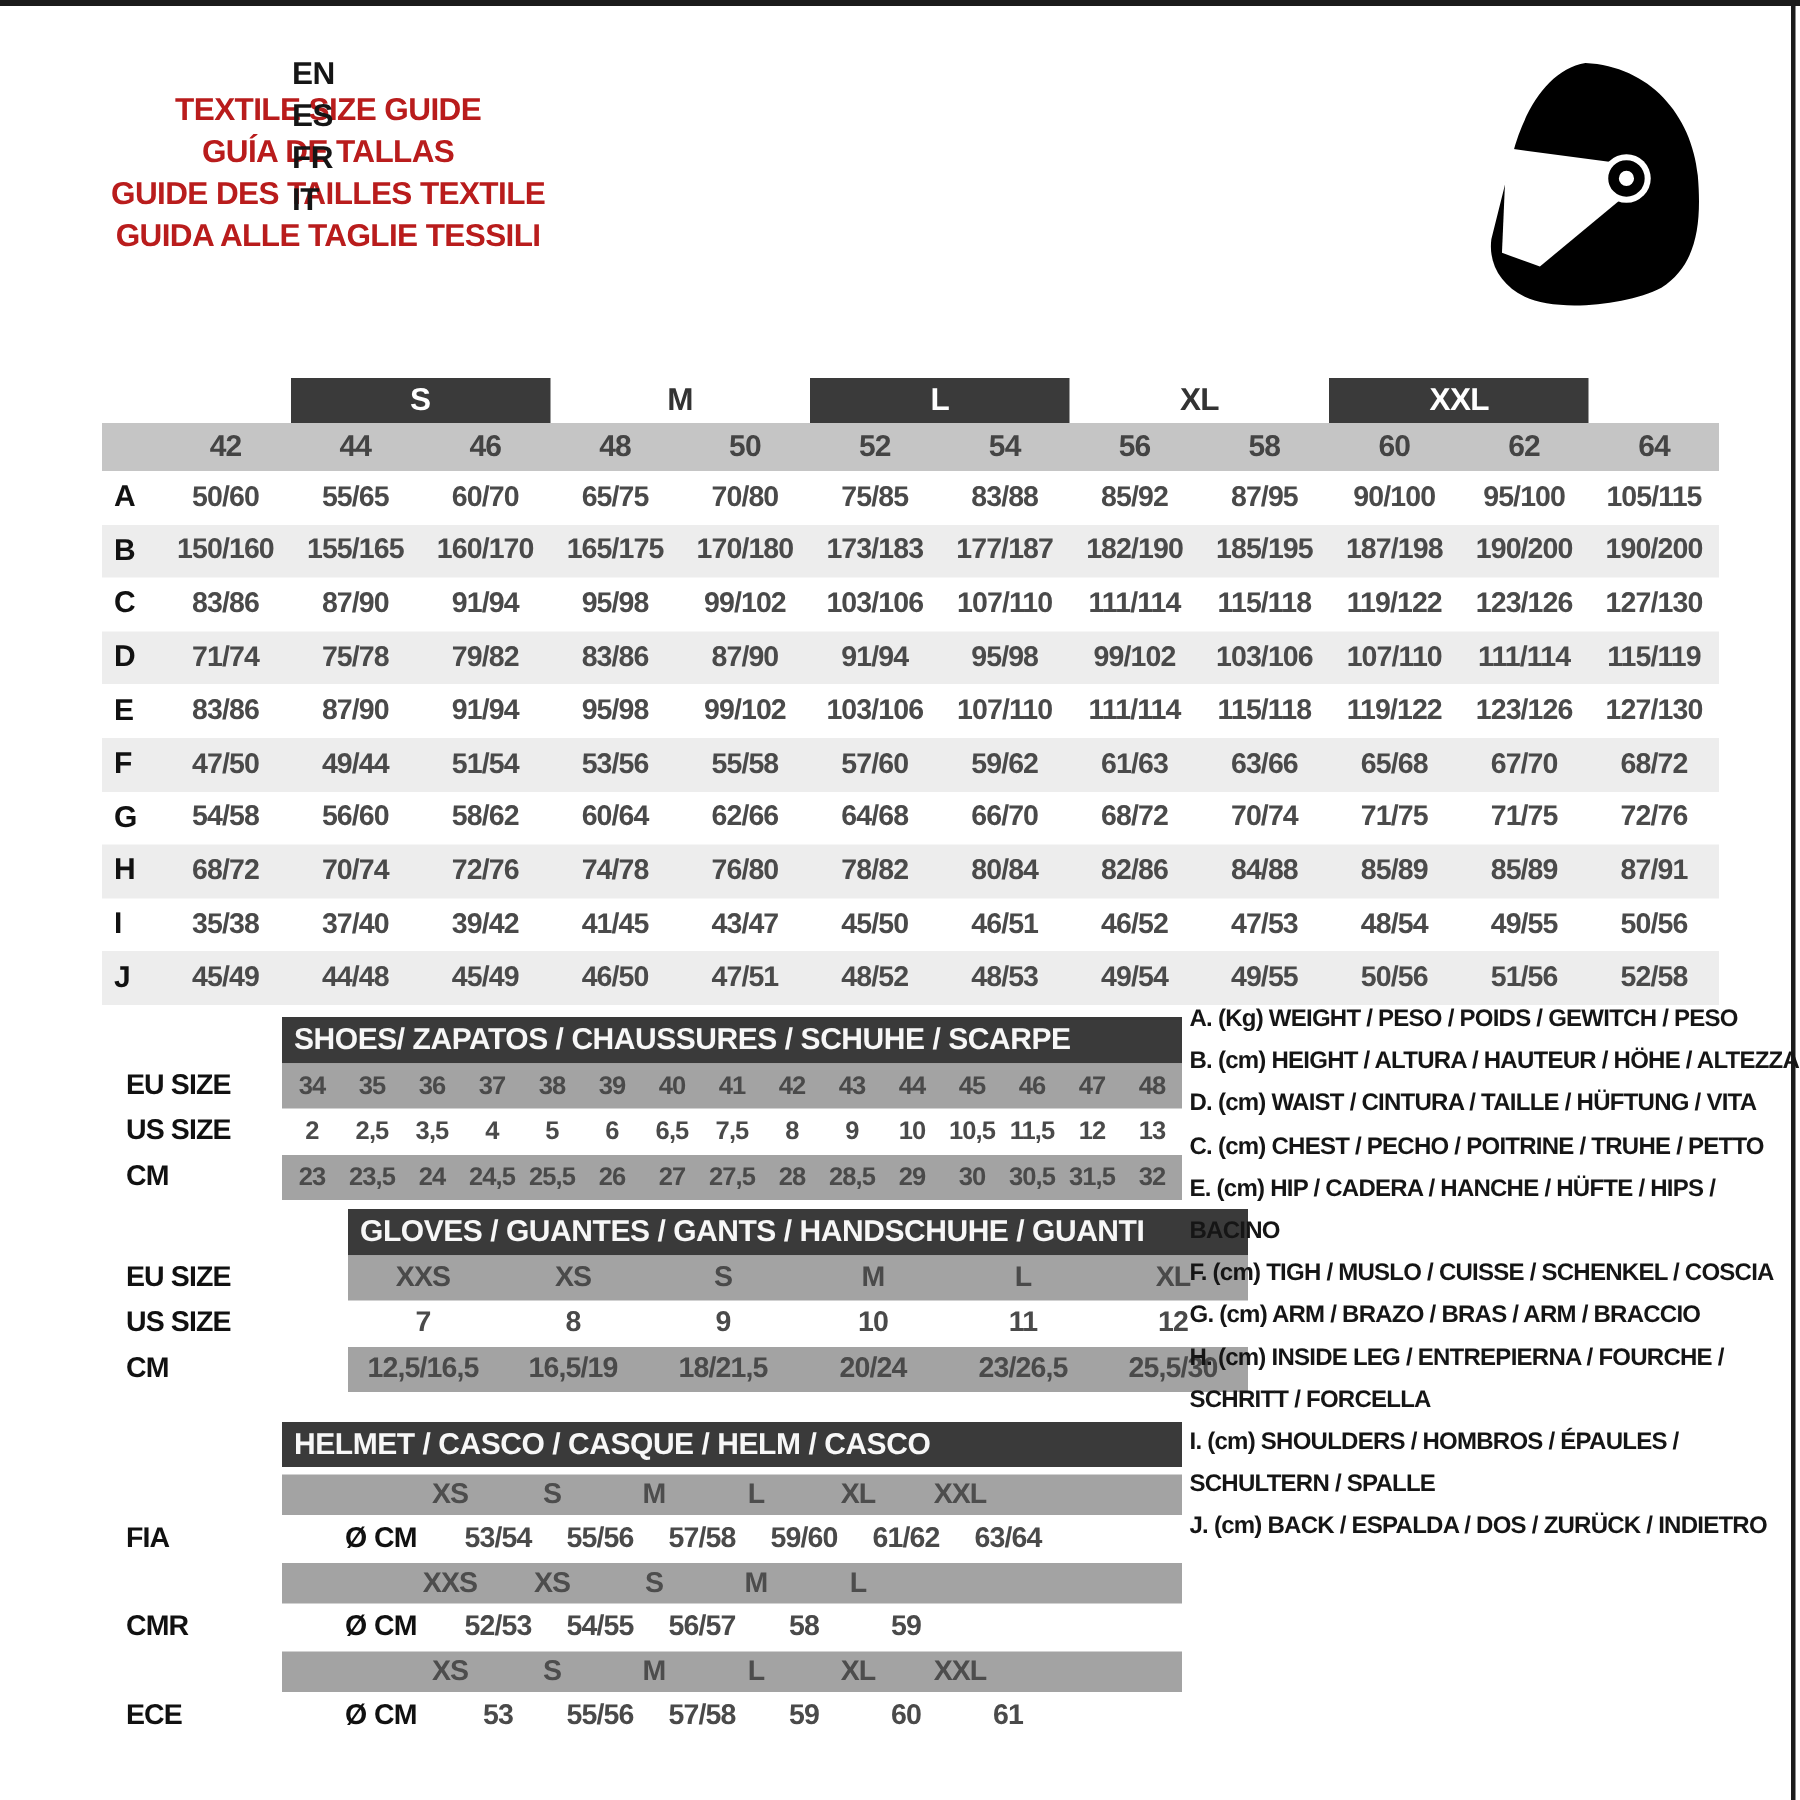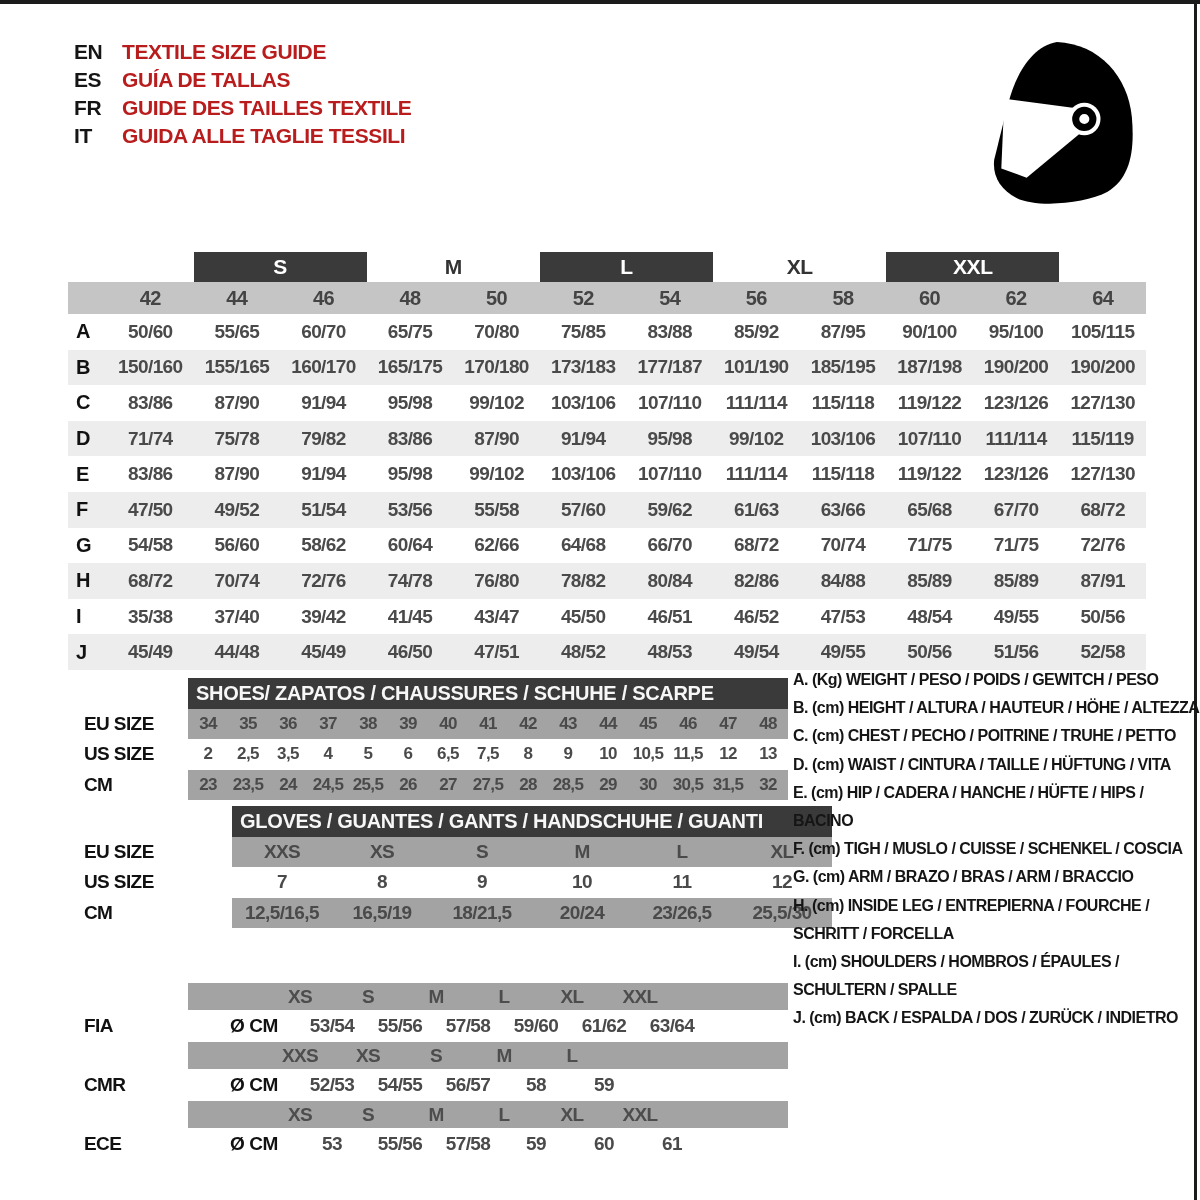--- a/index.html
+++ b/index.html
@@ -6,21 +6,21 @@
   html,body { background:#ffffff; }
   body { font-family:"Liberation Sans", sans-serif; font-weight:bold; color:#111; }
   .page { position:relative; width:1200px; height:1200px; background:#fff; overflow:hidden; letter-spacing:-0.4px; }
 
   
   .edge-top  { position:absolute; top:0; left:0; width:1200px; height:4px; background:#1b1b1b; }
   .edge-right{ position:absolute; top:0; left:1194px; width:3px; height:1200px; background:#1b1b1b; }
 
   
   .lang-list { position:absolute; left:74px; top:38px; }
-  .lang-row  { display:flex; height:28px; align-items:center; }
+  .lang-row  { display:flex; height:28px; align-items:center;flex-direction:column; }
   .lang-code { width:48px; font-size:21px; color:#151515; }
   .lang-title{ font-size:21px; color:#b91c1c; white-space:nowrap; }
 
   
   .helmet-art { position:absolute; left:978px; top:38px; }
 
   
   .main-table { position:absolute; left:68px; top:252px; width:1078px; }
   .group-row  { position:relative; height:30px; }
   .size-group { position:absolute; top:0; height:30px; display:flex; align-items:center; justify-content:center;
@@ -142,21 +142,21 @@
         </div>
         <div class="mt-row stripe">
           <div class="mt-label">B</div>
           <div class="mt-cell">150/160</div>
           <div class="mt-cell">155/165</div>
           <div class="mt-cell">160/170</div>
           <div class="mt-cell">165/175</div>
           <div class="mt-cell">170/180</div>
           <div class="mt-cell">173/183</div>
           <div class="mt-cell">177/187</div>
-          <div class="mt-cell">101/190</div>
+          <div class="mt-cell">182/190</div>
           <div class="mt-cell">185/195</div>
           <div class="mt-cell">187/198</div>
           <div class="mt-cell">190/200</div>
           <div class="mt-cell">190/200</div>
         </div>
         <div class="mt-row">
           <div class="mt-label">C</div>
           <div class="mt-cell">83/86</div>
           <div class="mt-cell">87/90</div>
           <div class="mt-cell">91/94</div>
@@ -196,21 +196,21 @@
           <div class="mt-cell">107/110</div>
           <div class="mt-cell">111/114</div>
           <div class="mt-cell">115/118</div>
           <div class="mt-cell">119/122</div>
           <div class="mt-cell">123/126</div>
           <div class="mt-cell">127/130</div>
         </div>
         <div class="mt-row stripe">
           <div class="mt-label">F</div>
           <div class="mt-cell">47/50</div>
-          <div class="mt-cell">49/52</div>
+          <div class="mt-cell">49/44</div>
           <div class="mt-cell">51/54</div>
           <div class="mt-cell">53/56</div>
           <div class="mt-cell">55/58</div>
           <div class="mt-cell">57/60</div>
           <div class="mt-cell">59/62</div>
           <div class="mt-cell">61/63</div>
           <div class="mt-cell">63/66</div>
           <div class="mt-cell">65/68</div>
           <div class="mt-cell">67/70</div>
           <div class="mt-cell">68/72</div>
@@ -379,20 +379,21 @@
           <div class="sv-cell">18/21,5</div>
           <div class="sv-cell">20/24</div>
           <div class="sv-cell">23/26,5</div>
           <div class="sv-cell">25,5/30</div>
         </div>
       </div>
     </div>
   <div class="sec" id="helmet-sec">
       <div class="sec-row title">
         <div class="sec-label"></div>
+        <div class="sec-title-bar">HELMET / CASCO / CASQUE / HELM / CASCO</div>
       </div>
       <div class="sec-row hm-sizes">
         <div class="sec-label"></div>
         <div class="sec-vals stripe">
           <div class="hm-unit"></div>
           <div class="hm-cell hm-size-cell">XS</div>
           <div class="hm-cell hm-size-cell">S</div>
           <div class="hm-cell hm-size-cell">M</div>
           <div class="hm-cell hm-size-cell">L</div>
           <div class="hm-cell hm-size-cell">XL</div>
@@ -457,22 +458,22 @@
           <div class="hm-cell">59</div>
           <div class="hm-cell">60</div>
           <div class="hm-cell">61</div>
         </div>
       </div>
     </div>
 
   <div class="legend" id="legend">
       <div class="legend-item">A. (Kg) WEIGHT / PESO / POIDS / GEWITCH / PESO</div>
       <div class="legend-item">B. (cm) HEIGHT / ALTURA / HAUTEUR / HÖHE / ALTEZZA</div>
+      <div class="legend-item">D. (cm) WAIST / CINTURA / TAILLE / HÜFTUNG / VITA</div>
       <div class="legend-item">C. (cm) CHEST / PECHO / POITRINE / TRUHE / PETTO</div>
-      <div class="legend-item">D. (cm) WAIST / CINTURA / TAILLE / HÜFTUNG / VITA</div>
       <div class="legend-item">E. (cm) HIP / CADERA / HANCHE / HÜFTE / HIPS / BACINO</div>
       <div class="legend-item">F. (cm) TIGH / MUSLO / CUISSE / SCHENKEL / COSCIA</div>
       <div class="legend-item">G. (cm) ARM / BRAZO / BRAS / ARM / BRACCIO</div>
       <div class="legend-item">H. (cm) INSIDE LEG / ENTREPIERNA / FOURCHE /
 SCHRITT / FORCELLA</div>
       <div class="legend-item">I. (cm) SHOULDERS / HOMBROS / ÉPAULES /
 SCHULTERN / SPALLE</div>
       <div class="legend-item">J. (cm) BACK / ESPALDA / DOS / ZURÜCK / INDIETRO</div>
     </div>
 

